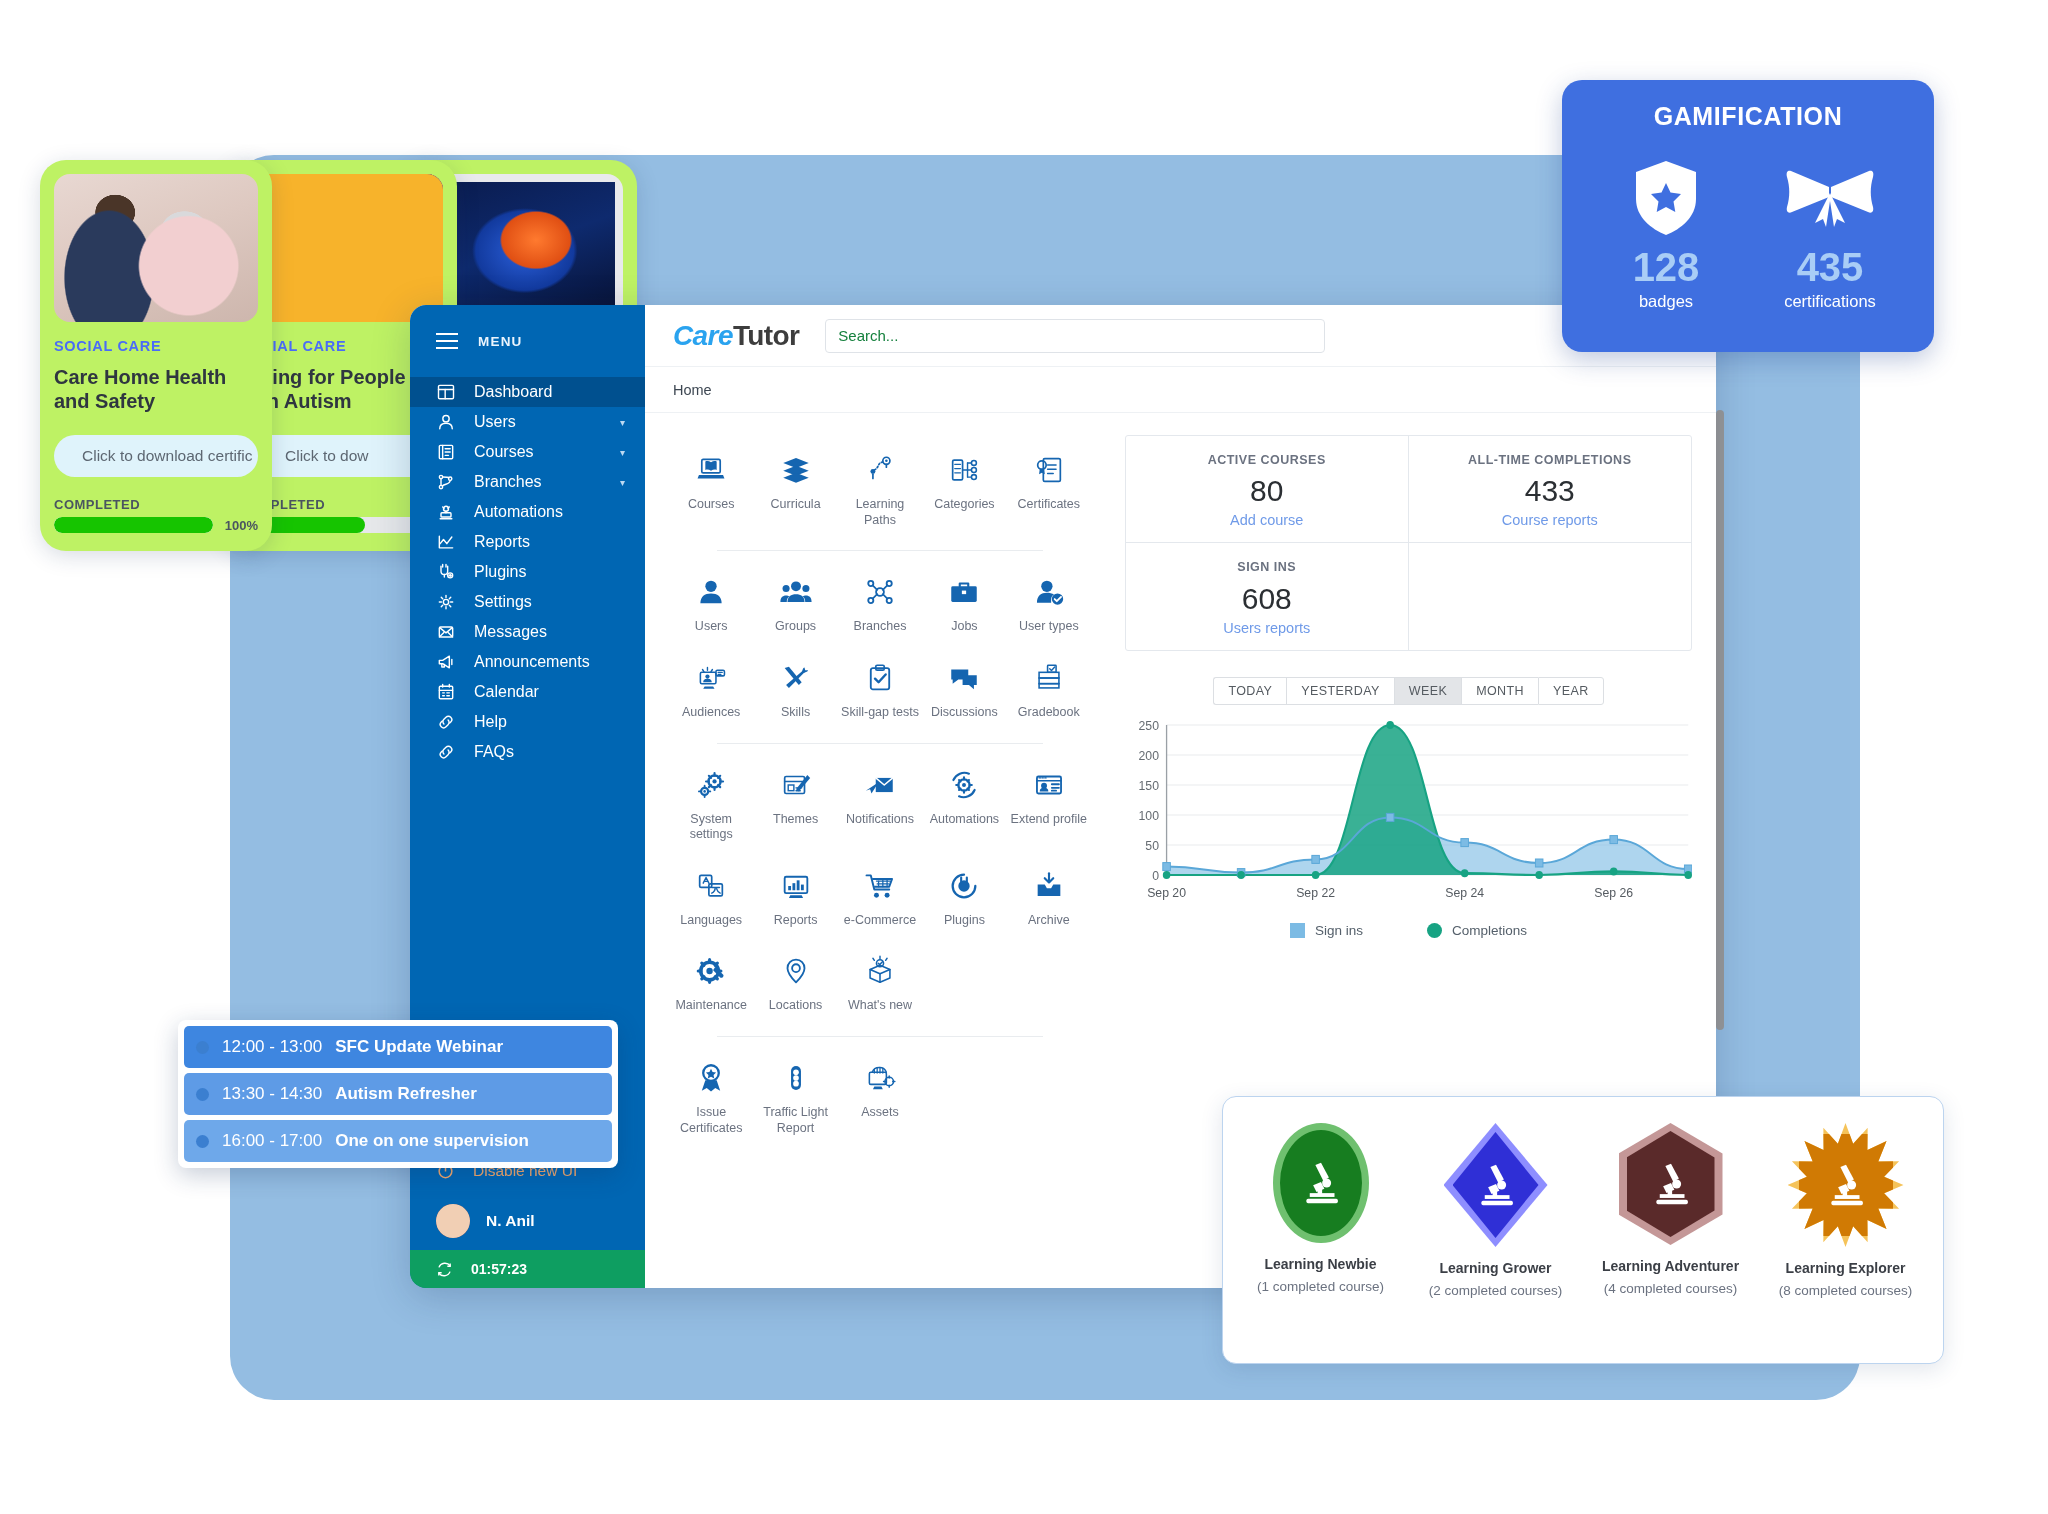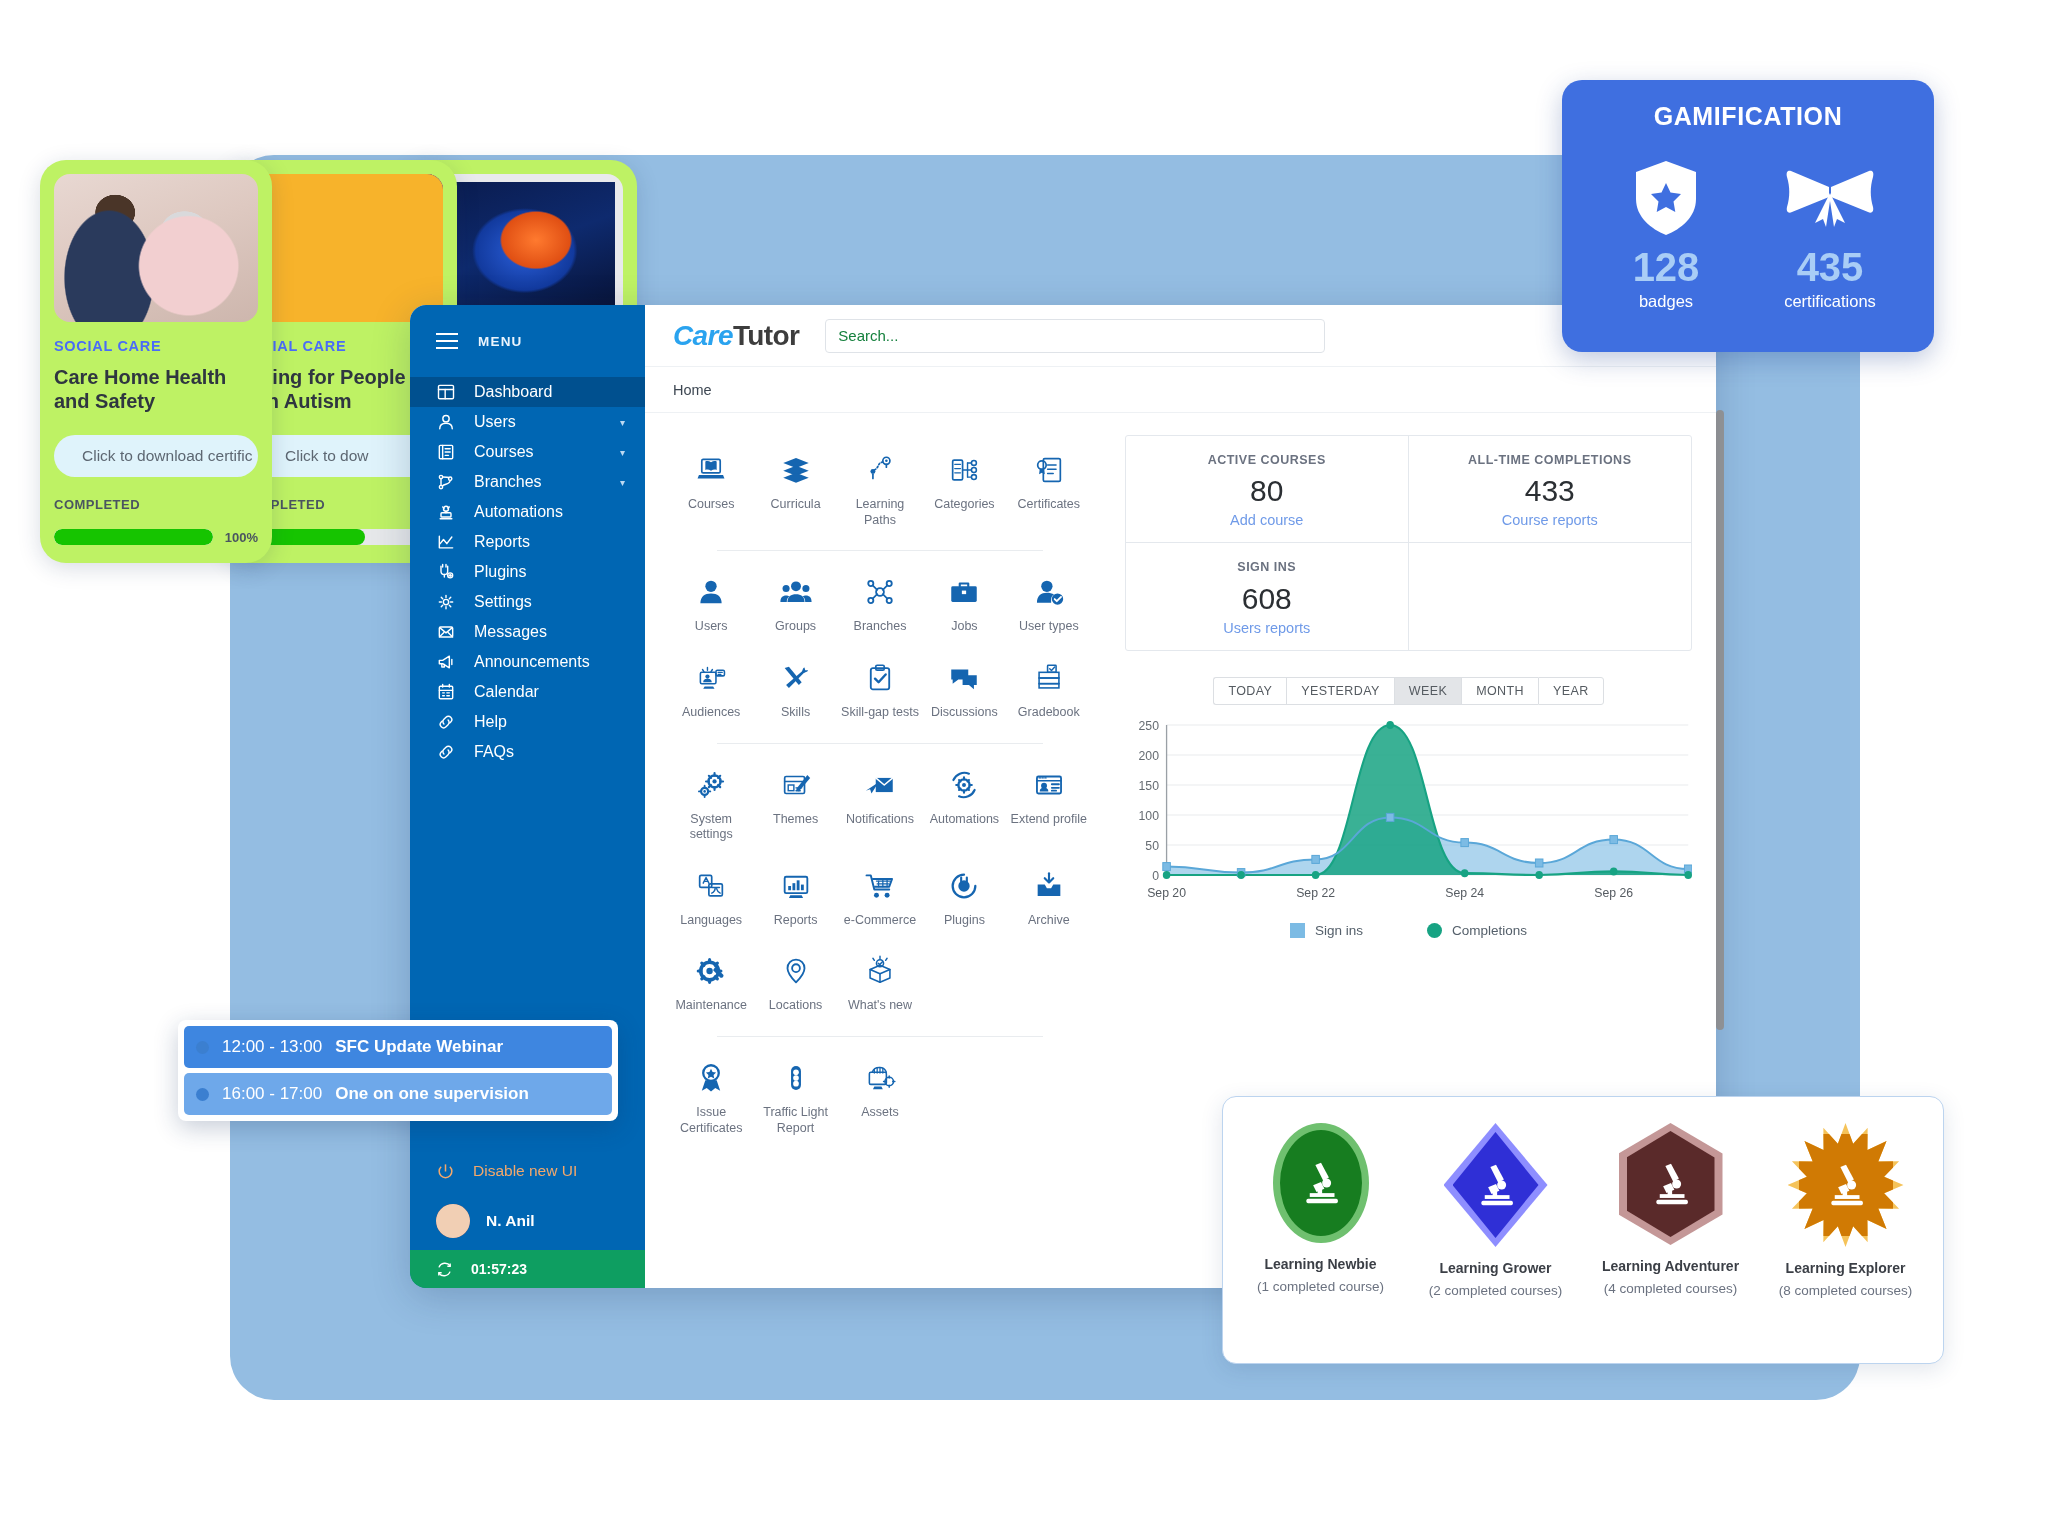--- a/index.html
+++ b/index.html
@@ -20,21 +20,21 @@
   }
   .card-thumb { width: 100%; height: 148px; border-radius: 16px; overflow: hidden; position: relative; }
   .card-cat { font-size: 14.5px; font-weight: 700; color: #4a6cf7; letter-spacing: .7px; margin-top: 16px; }
   .card-title { font-size: 20px; font-weight: 700; color: #2f3640; line-height: 1.22; margin-top: 11px; min-height: 50px; }
   .card-cert {
     margin-top: 20px; background: #dff3fb; border-radius: 30px; height: 42px;
     display: flex; align-items: center; gap: 12px; padding: 0 16px;
     font-size: 15.5px; color: #5d6772; white-space: nowrap;
   }
   .card-status { margin-top: 20px; font-size: 13px; font-weight: 700; color: #4a5560; letter-spacing: .5px; }
-  .card-progrow { display: flex; align-items: center; gap: 12px; margin-top: 17px; }
+  .card-progrow { display: flex; align-items: center; gap: 12px; margin-top: 5px; }
   .card-track { flex: 1; height: 16px; background: #e6e8ea; border-radius: 9px; overflow: hidden; }
   .card-fill { height: 100%; background: #16c400; border-radius: 9px; }
   .card-pct { font-size: 13px; font-weight: 700; color: #4a5560; }
 
   #card1 { left: 40px; top: 160px; width: 232px; }
   #card2 { left: 225px; top: 160px; width: 232px; }
   #card3 { left: 405px; top: 160px; width: 232px; }
 
   
   .ph-nurse { width:100%; height:100%;
@@ -953,18 +953,23 @@
       <div class="sub">(8 completed courses)</div>
     </div>
   </div>
 
 <div class="sched" id="sched">
     <div class="ev ev1">
       <span class="dot"></span>
       <span class="tm">12:00 - 13:00</span>
       <span class="tl">SFC Update Webinar</span>
     </div>
+    <div class="ev ev2">
+      <span class="dot"></span>
+      <span class="tm">13:30 - 14:30</span>
+      <span class="tl">Autism Refresher</span>
+    </div>
     <div class="ev ev3">
       <span class="dot"></span>
       <span class="tm">16:00 - 17:00</span>
       <span class="tl">One on one supervision</span>
     </div>
   </div>
 
 </body></html>

